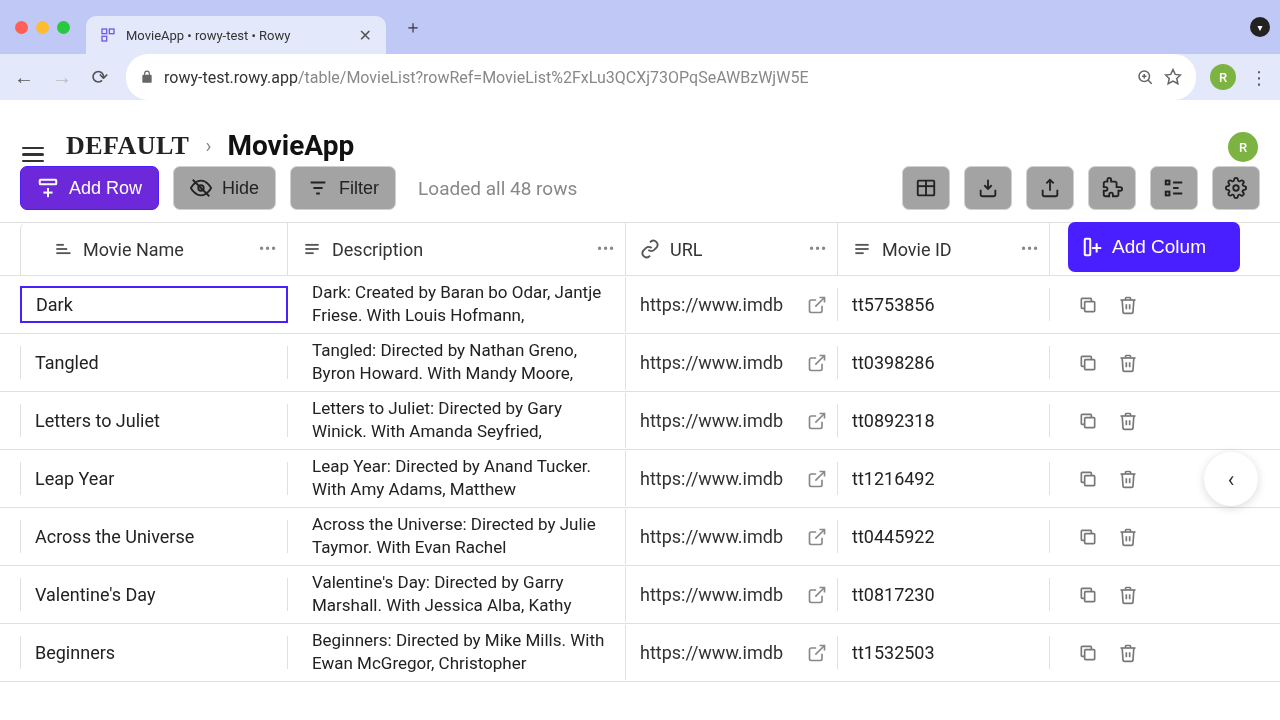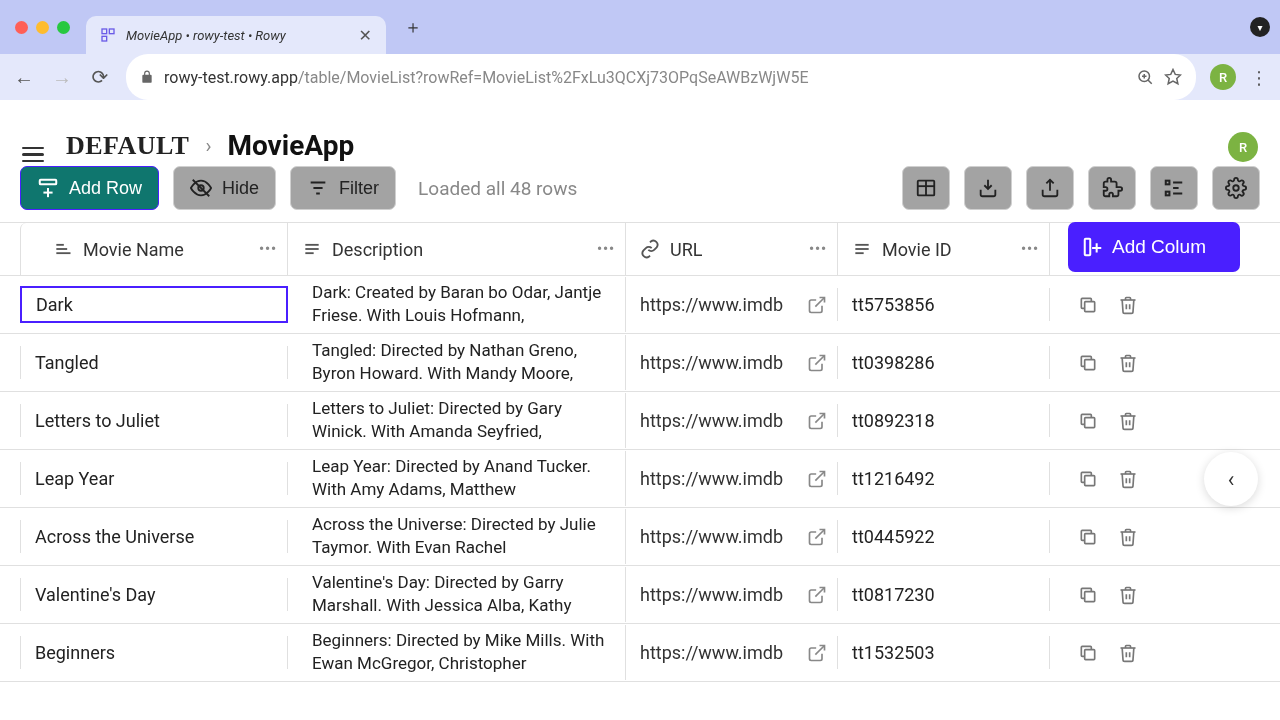--- a/index.html
+++ b/index.html
@@ -7,21 +7,21 @@
 
   
   .browser-top { background: #c0c8f5; height: 54px; display: flex; align-items: center; padding: 0 10px; }
   .traffic-lights { display: flex; gap: 8px; margin-right: 16px; margin-left:5px;}
   .tl { width: 13px; height: 13px; border-radius: 50%; }
   .tl.red { background: #ff5f57; }
   .tl.yellow { background: #febc2e; }
   .tl.green { background: #28c840; }
   .tab { background: #e4e8fb; border-radius: 10px 10px 0 0; height: 38px; display: flex; align-items: center; padding: 0 14px; margin-top: 16px; gap: 10px; width: 300px; }
   .tab .favicon { width: 16px; height: 16px; color: #6b5ce7; }
-  .tab .title { font-size: 13px; color: #333; flex: 1; white-space: nowrap; overflow: hidden; font-style: italic; }
+  .tab .title { font-size: 13px; color: #333; flex: 1; white-space: nowrap; overflow: hidden; }
   .tab .close { color: #555; font-size: 16px; }
   .new-tab { margin-left: 18px; color: #333; font-size: 18px; font-weight: 300; }
   .browser-top .spacer { flex: 1; }
   .browser-top .chevdown { width: 20px; height:20px; border-radius:50%; background:#222; color:#fff; display:flex;align-items:center;justify-content:center;font-size:10px;}
 
   .url-bar { background: #e4e8fb; height: 46px; display: flex; align-items: center; padding: 0 12px; gap: 14px; }
   .nav-btn { color: #555; width: 24px; text-align:center; font-size: 20px; }
   .nav-btn.disabled { color: #bbb; }
   .addr { flex: 1; background: #fff; border-radius: 22px; height: 46px; display: flex; align-items: center; padding: 0 14px; gap: 10px; }
   .addr .lock { color: #666; font-size: 14px; }
@@ -37,21 +37,21 @@
   .hamburger span { width: 22px; height: 2.5px; background: #333; border-radius: 2px; }
   .breadcrumb { display: flex; align-items: center; gap: 16px; }
   .bc-parent { font-size: 26px; font-weight: 800; color: #222; letter-spacing: 0.5px; font-family: Georgia, serif; }
   .bc-chev { color: #888; font-size: 20px; }
   .bc-current { font-size: 28px; font-weight: 700; color: #111; }
   .app-header .spacer { flex: 1; }
 
   
   .toolbar { height: 52px; display: flex; align-items: center; padding: 0 20px; gap: 14px; }
   .btn { height: 44px; border-radius: 7px; border: 1px solid #d0d0d0; background: #a3a3a3; display: flex; align-items: center; padding: 0 16px; gap: 10px; font-size: 18px; color: #222; cursor: pointer; }
-  .btn.primary { background: #0f766e; border-color: #4a1fff; color: #fff; }
+  .btn.primary { background: #6d28d9; border-color: #4a1fff; color: #fff; }
   .btn.icon-only { width: 48px; padding: 0; justify-content: center; }
   .btn svg, .btn .ico { width: 22px; height: 22px; }
   .status { font-size: 19px; color: #888; margin-left: 8px; }
   .toolbar .spacer { flex: 1; }
 
   
   .table-wrap { position: relative; }
   .thead { display: flex; border-top: 1px solid #e0e0e0; border-bottom: 1px solid #e0e0e0; height: 54px; margin-top:8px;}
   .th { border-right: 1px solid #e0e0e0; display: flex; align-items: center; padding: 0 14px; gap: 10px; font-size: 18px; color: #333; position: relative; }
   .th:first-child { border-left: 1px solid #e0e0e0; margin-left:20px; border-radius: 6px 0 0 0;}

